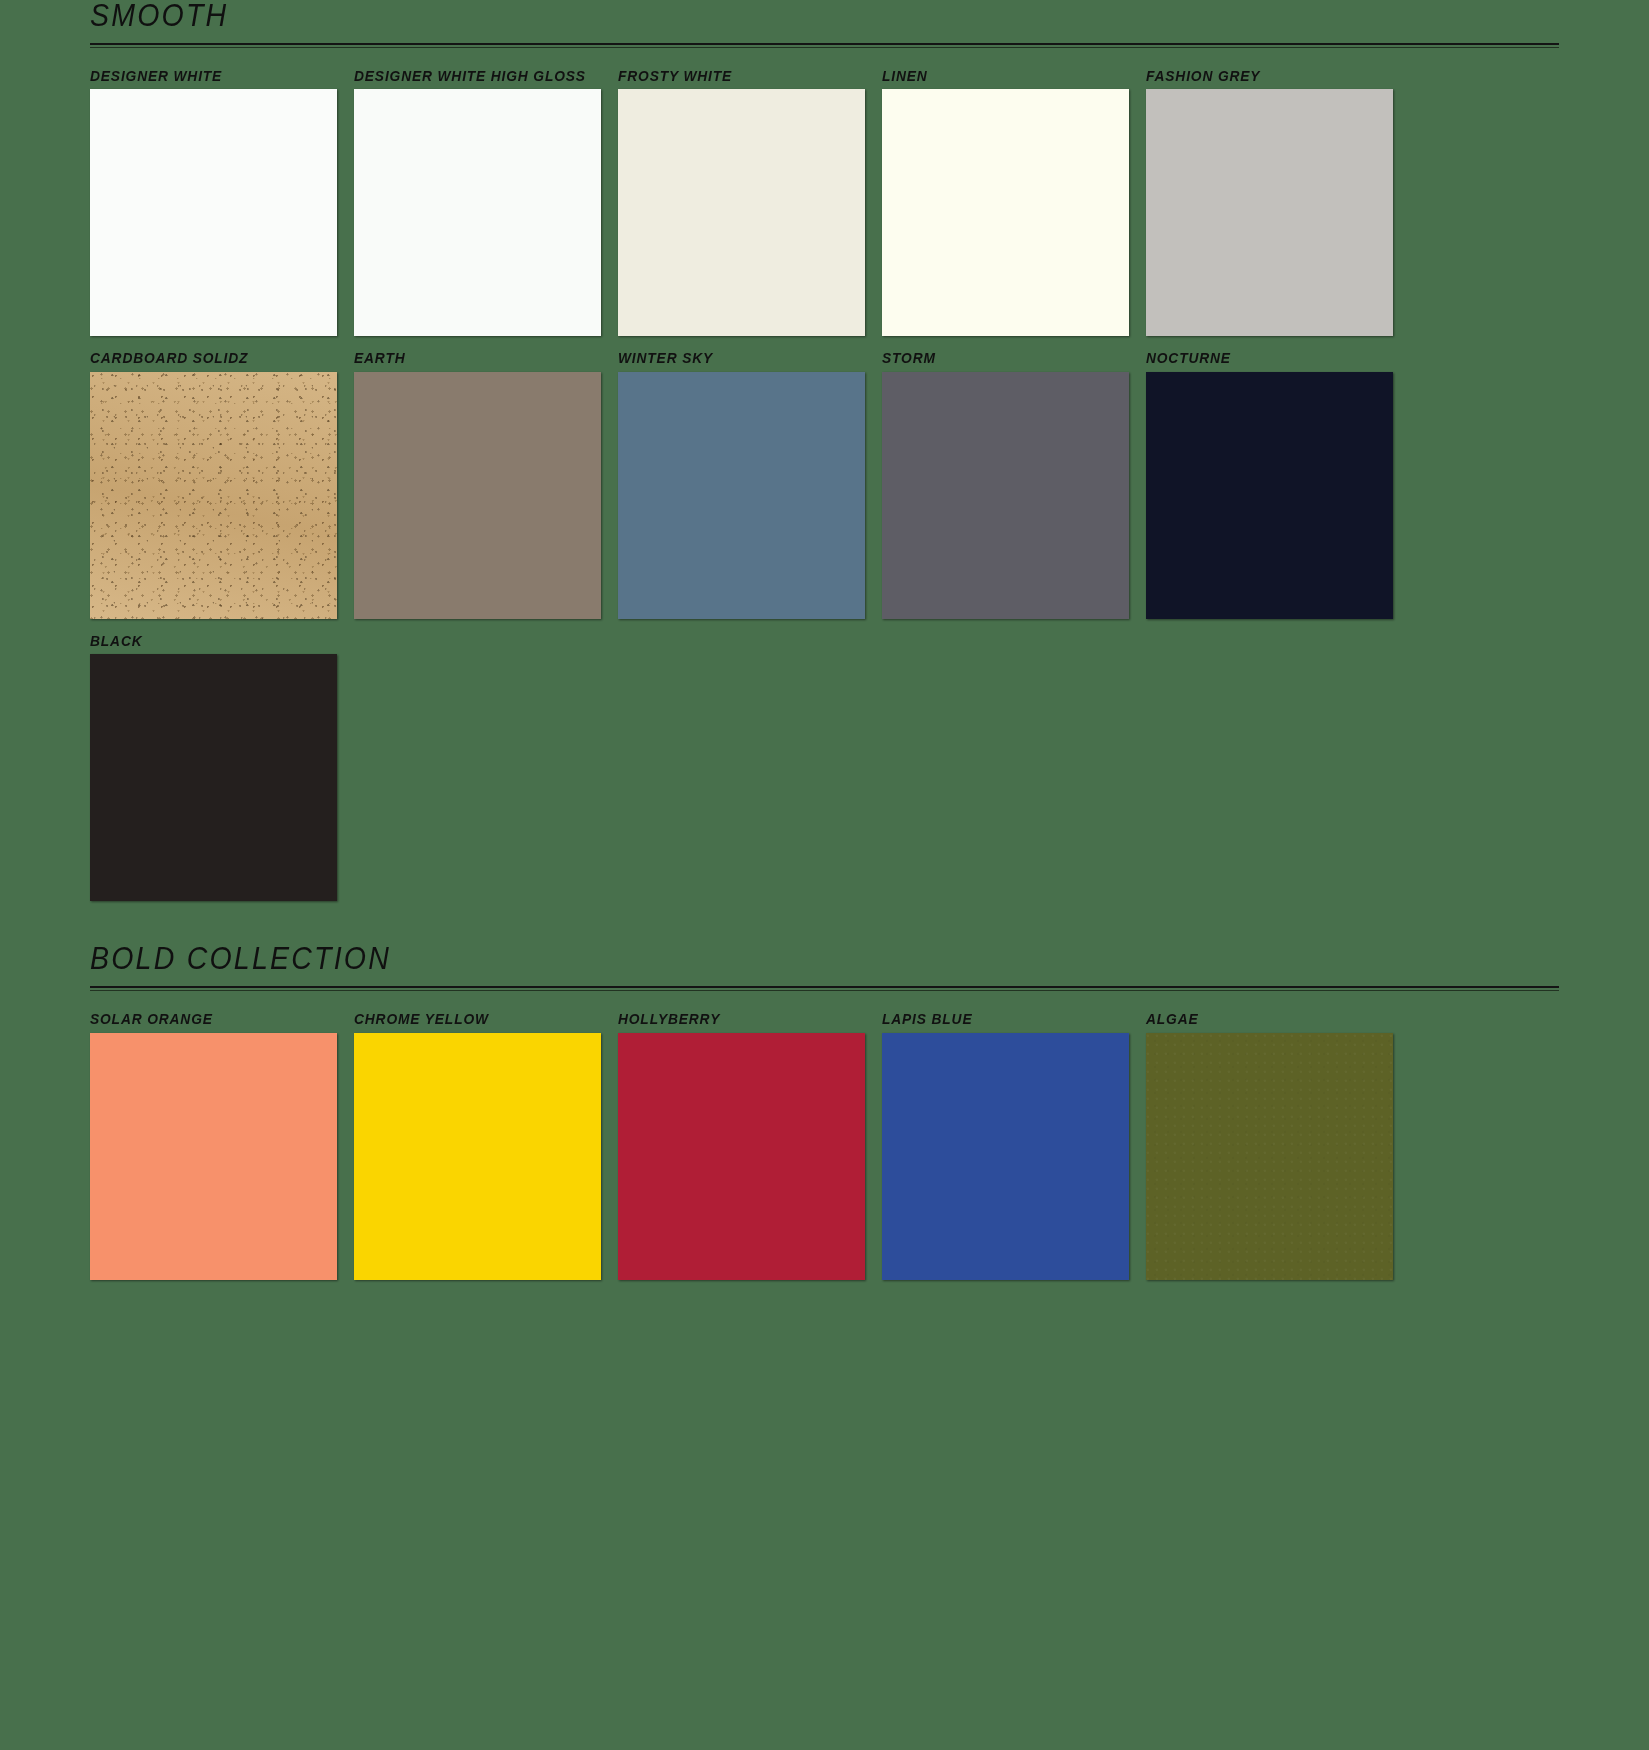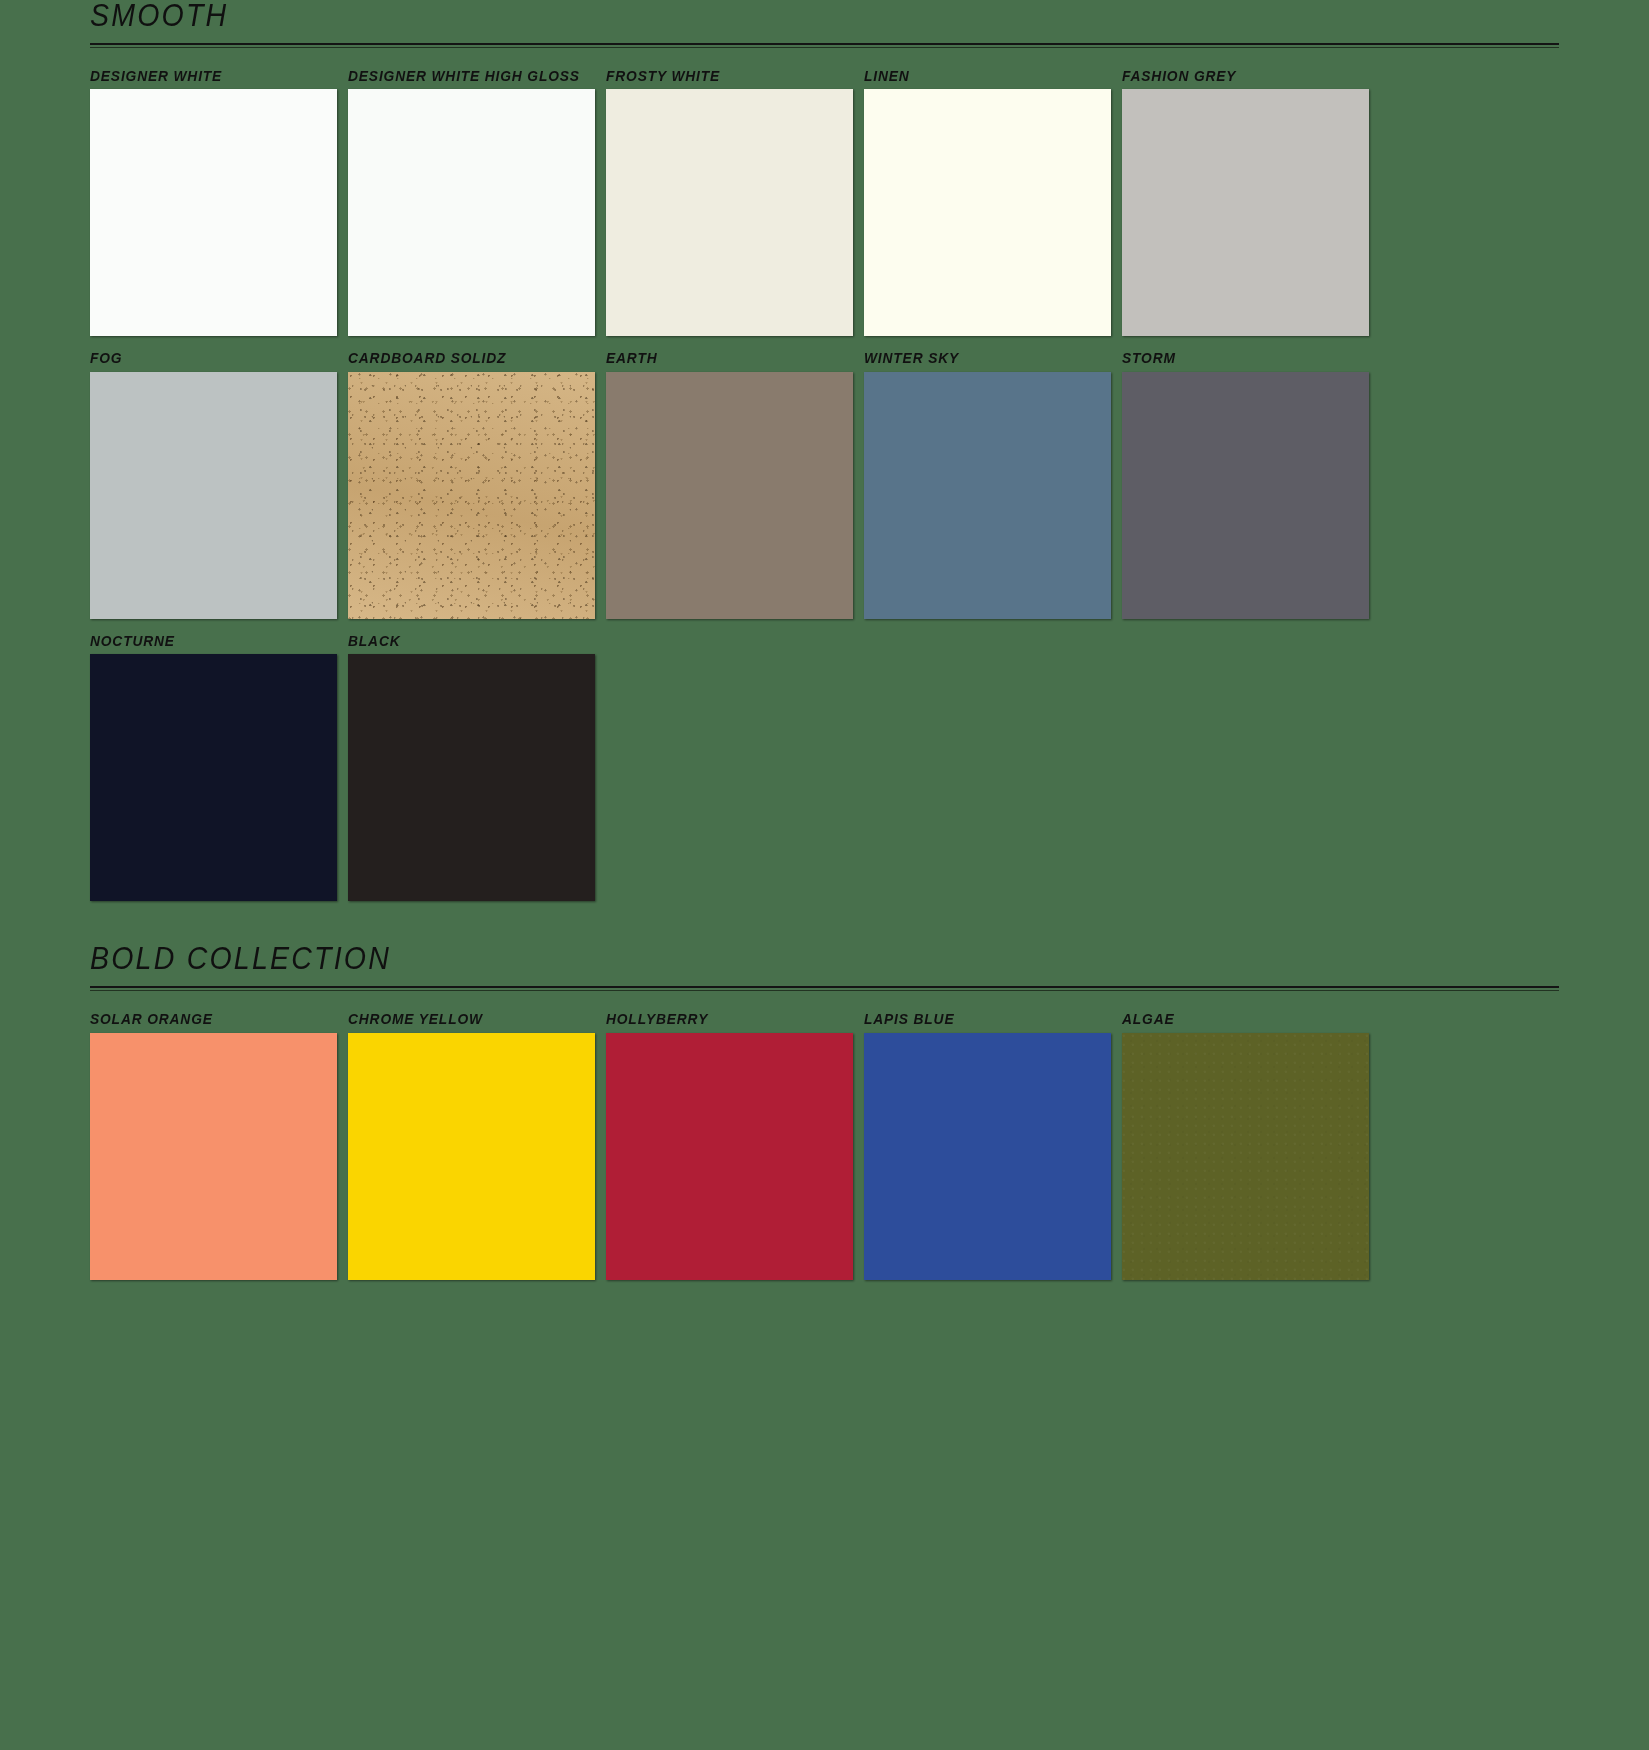--- a/index.html
+++ b/index.html
@@ -45,21 +45,21 @@
     height: 2px;
     background: transparent;
   }
   .swatch-grid {
     display: flex;
     flex-wrap: wrap;
     margin-top: 6px;
   }
   .swatch-cell {
     width: 247px;
-    margin-right: 11px;
+    margin-right: 17px;
     margin-top: 14px;
   }
   .swatch-cell:nth-child(5n) {
     margin-right: 4px;
   }
   .swatch-label {
     font-size: 14.5px;
     letter-spacing: 0.9px;
     color: #111111;
     font-weight: 700;
@@ -140,24 +140,20 @@
         </div>
         <div class="swatch-cell">
           <div class="swatch-label">LINEN</div>
           <div class="swatch-tile" style="background-color: rgb(253, 253, 239);"></div>
         </div>
         <div class="swatch-cell">
           <div class="swatch-label">FASHION GREY</div>
           <div class="swatch-tile" style="background-color: rgb(194, 192, 188);"></div>
         </div>
         <div class="swatch-cell">
-          <div class="swatch-label">FOG</div>
-          <div class="swatch-tile" style="background-color: rgb(188, 194, 194);"></div>
-        </div>
-        <div class="swatch-cell">
           <div class="swatch-label">CARDBOARD SOLIDZ</div>
           <div class="swatch-tile texture-cardboard"></div>
         </div>
         <div class="swatch-cell">
           <div class="swatch-label">EARTH</div>
           <div class="swatch-tile" style="background-color: rgb(137, 123, 109);"></div>
         </div>
         <div class="swatch-cell">
           <div class="swatch-label">WINTER SKY</div>
           <div class="swatch-tile" style="background-color: rgb(88, 116, 138);"></div>

